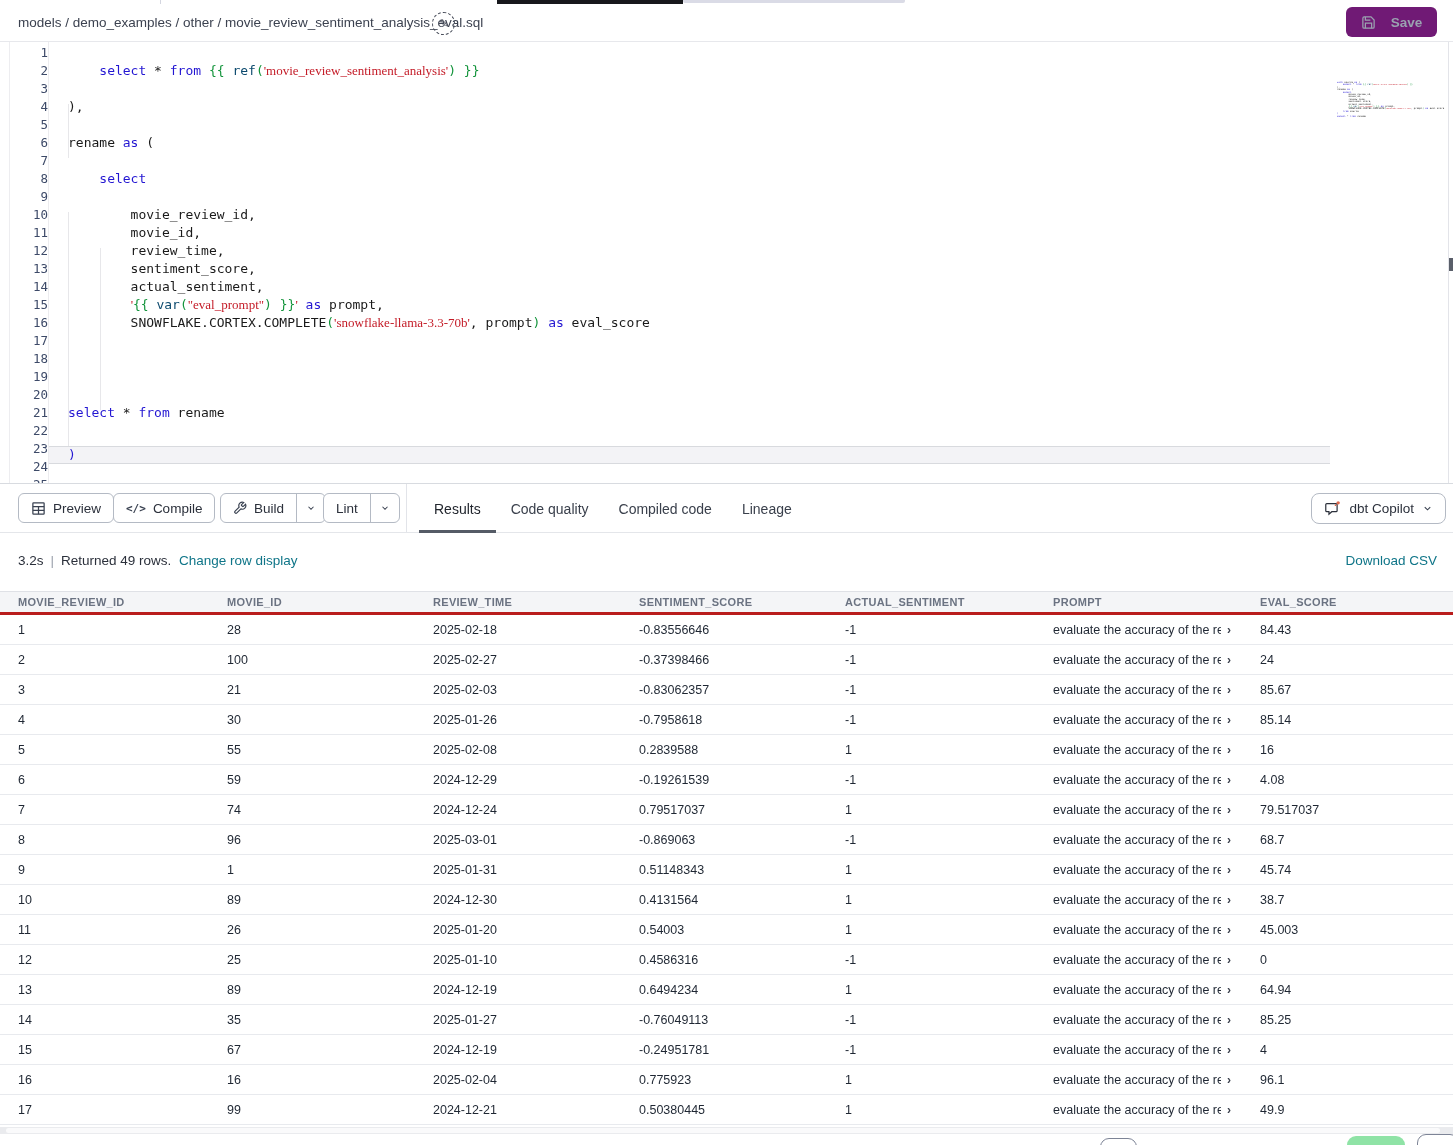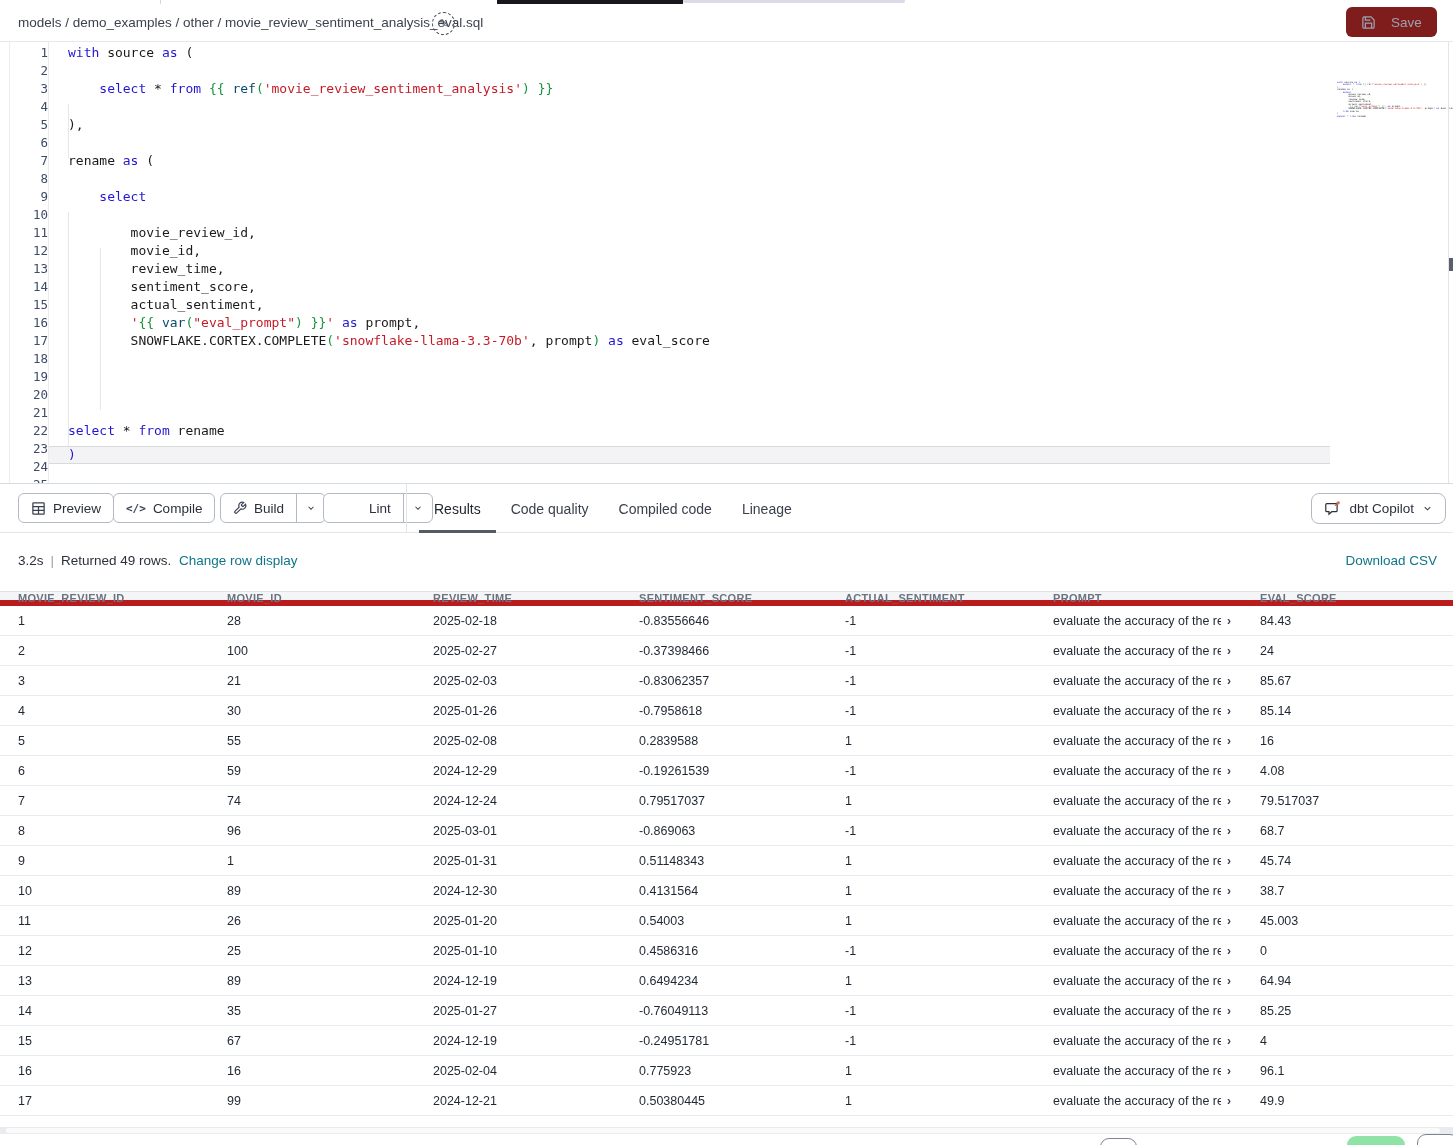--- a/index.html
+++ b/index.html
@@ -11,34 +11,34 @@
   #top-strip { top:0; left:0; width:1453px; height:4px; background:#fff; }
   #top-strip .dark-seg { position:absolute; left:497px; top:0; width:186px; height:4px; background:#17181c; }
   #top-strip .light-seg { position:absolute; left:683px; top:0; width:222px; height:3px; background:#dadbe6; border-radius:0 0 2px 2px; }
   #top-strip .tick { position:absolute; left:160px; top:0; width:1px; height:4px; background:#d4d6e0; }
 
   
   #header { top:4px; left:0; width:1453px; height:38px; background:#fff; border-bottom:1px solid #e7e8ec; }
   #breadcrumb { position:absolute; left:18px; top:11px; font-size:13.5px; color:#3c4250; }
   #file-status-icon { position:absolute; left:432px; top:8px; width:23px; height:23px; border:1.5px dashed #4a4f5c;
     border-radius:50%; color:#4a4f5c; font-size:11px; line-height:20px; text-align:center; }
-  #save-button { position:absolute; right:16px; top:3px; width:91px; height:30px; background:#7f1d1d; border:none;
-    border-radius:6px; color:#9aa2b0; font-size:13.5px; display:flex; align-items:center; justify-content:center; gap:15px; }
+  #save-button { position:absolute; right:16px; top:3px; width:91px; height:30px; background:#701a75; border:none;
+    border-radius:6px; color:#9aa2b0; font-size:13.5px; display:flex; align-items:center; justify-content:center; gap:15px;font-weight:bold; }
   #save-button svg { stroke:#9aa2b0; }
 
   
   #editor { top:42px; left:0; width:1453px; height:441px; background:#fff; overflow:hidden;
     font-family:"DejaVu Sans Mono", monospace; font-size:13px; }
   #editor .panel-left-border { position:absolute; left:9px; top:0; width:1px; height:441px; background:#ededf0; }
   #gutter { position:absolute; left:10px; top:2px; width:38px; }
   #gutter .ln { height:18px; line-height:18px; text-align:right; color:#3d4a68; font-size:12.5px; }
   #gutter-border { position:absolute; left:48px; top:0; width:1px; height:441px; background:#ececef; }
   #code { position:absolute; left:68px; top:2px; width:1270px; }
   #code .code-line { height:18px; line-height:18px; white-space:pre; }
-  .tk-k { color:#2316d2; } .tk-s { color:#c41b27; } .tk-j { color:#13943b; }
+  .tk-k { color:#2316d2; } .tk-s { color:#c41b27;font-family:Liberation Serif, serif; } .tk-j { color:#13943b; }
   .tk-f { color:#0c4a6e; } .tk-t { color:#1a1a1a; }
   .guide { position:absolute; width:1px; background:#e7e7ea; }
   #current-line { position:absolute; left:48px; top:404px; width:1282px; height:18px;
     background:#f3f3f6; border-top:1px solid #d8dade; border-bottom:1px solid #d8dade; }
   #current-line-text { position:absolute; left:20px; top:0; line-height:16px; color:#2316d2; }
   #minimap { position:absolute; left:1337px; top:40px; width:95px; font-family:"DejaVu Sans Mono", monospace;
     font-size:2.4px; line-height:2.4px; white-space:pre; }
   #editor-right-border { position:absolute; left:1448px; top:0; width:1px; height:441px; background:#e3e4e9; }
   #editor-scroll-thumb { position:absolute; left:1449px; top:216px; width:4px; height:13px; background:#5a5f6a; }
 
@@ -46,42 +46,42 @@
   #toolbar { top:483px; left:0; width:1453px; height:50px; background:#fff;
     border-top:1px solid #d8dbe0; border-bottom:1px solid #e4e6ea; display:flex; align-items:center; }
   .tb-btn { height:30px; border:1px solid #b4bac4; border-radius:6px; background:#fff; display:flex;
     align-items:center; font-size:13.5px; color:#2b303b; overflow:hidden; }
   .tb-btn .seg { display:flex; align-items:center; gap:7px; padding:0 12px; height:100%; }
   .tb-btn .chev-seg { border-left:1px solid #b4bac4; padding:0 9px; height:100%; display:flex; align-items:center; }
   .tb-btn svg { stroke:#394150; }
   #btn-preview { position:absolute; left:18px; }
   #btn-compile { position:absolute; left:113px; }
   #btn-build   { position:absolute; left:220px; }
-  #btn-lint    { position:absolute; left:323px;padding-left:33px; }
+  #btn-lint    { position:absolute; left:323px; }
   #tb-divider  { position:absolute; left:406px; top:0; width:1px; height:48px; background:#e2e4e9; }
   #tabs { position:absolute; left:419px; top:0; height:49px; display:flex; }
   .tab { padding:0 15px; height:49px; display:flex; align-items:center; font-size:14px; color:#3a404c; position:relative; }
   .tab.active { color:#22262e; }
   .tab.active::after { content:""; position:absolute; left:0; right:0; bottom:0; height:3px; background:#555b66; }
   #copilot-button { position:absolute; right:7px; top:9px; height:31px; border:1px solid #b4bac4; border-radius:8px;
     background:#fff; display:flex; align-items:center; gap:8px; padding:0 12px; font-size:13.5px; color:#2b303b; }
   .code-glyph { font-family:"DejaVu Sans Mono", monospace; font-size:11px; font-weight:bold; color:#394150; }
 
   
   #meta { top:534px; left:0; width:1453px; height:57px; background:#fff; }
   #meta-left { position:absolute; left:18px; top:19px; font-size:13.5px; color:#2b303b; }
   #meta-left .sep { color:#9aa0ab; padding:0 7px; }
   .teal-link { color:#0f7588; font-size:13.5px; }
   #change-row-display { position:absolute; left:179px; top:19px; }
   #download-csv { position:absolute; right:16px; top:19px; }
 
   
   #results-table { top:591px; left:0; width:1453px; }
   .tr { display:grid; grid-template-columns:209px 206px 206px 206px 208px 207px auto; padding-left:18px; align-items:center; }
-  #thead { height:15px; background:#f4f5f7; border-top:1px solid #dfe1e6; border-bottom:6px solid #b91c1c; }
+  #thead { height:24px; background:#f4f5f7; border-top:1px solid #dfe1e6; border-bottom:3px solid #b91c1c; }
   #thead .th { font-size:11px; font-weight:bold; color:#6b7382; letter-spacing:.3px; }
   .trow { height:30px; background:#fff; border-bottom:1px solid #e8eaee; font-size:12.5px; color:#1f2733; }
   .prompt-cell { display:flex; align-items:center; gap:6px; }
   .prompt-text { max-width:168px; overflow:hidden; white-space:nowrap; }
   .prompt-expand { color:#3a404c; font-size:12px; cursor:pointer; line-height:1; }
 
   
   #hscrollbar { top:1127px; left:0; width:1453px; height:7px; background:#eaebee; }
   #hscroll-thumb { position:absolute; left:6px; top:1px; width:1434px; height:5px; background:#fafafb; border-radius:3px; }
   .cutoff { position:absolute; border-radius:9px; }
@@ -141,21 +141,20 @@
       <div class="ln">19</div>
       <div class="ln">20</div>
       <div class="ln">21</div>
       <div class="ln">22</div>
       <div class="ln">23</div>
       <div class="ln">24</div>
       <div class="ln">25</div>
     </div>
   <div id="gutter-border"></div>
   <div id="code">
-      <div class="code-line"><span class="tk-k">with</span><span class="tk-t"> source </span><span class="tk-k">as</span><span class="tk-t"> (</span></div>
       <div class="code-line"></div>
       <div class="code-line"><span class="tk-t">    </span><span class="tk-k">select</span><span class="tk-t"> * </span><span class="tk-k">from</span><span class="tk-t"> </span><span class="tk-j">{{</span><span class="tk-t"> </span><span class="tk-f">ref</span><span class="tk-j">(</span><span class="tk-s">'movie_review_sentiment_analysis'</span><span class="tk-j">)</span><span class="tk-t"> </span><span class="tk-j">}}</span></div>
       <div class="code-line"></div>
       <div class="code-line"><span class="tk-t">),</span></div>
       <div class="code-line"></div>
       <div class="code-line"><span class="tk-t">rename </span><span class="tk-k">as</span><span class="tk-t"> (</span></div>
       <div class="code-line"></div>
       <div class="code-line"><span class="tk-t">    </span><span class="tk-k">select</span></div>
       <div class="code-line"></div>
       <div class="code-line"><span class="tk-t">        movie_review_id,</span></div>

